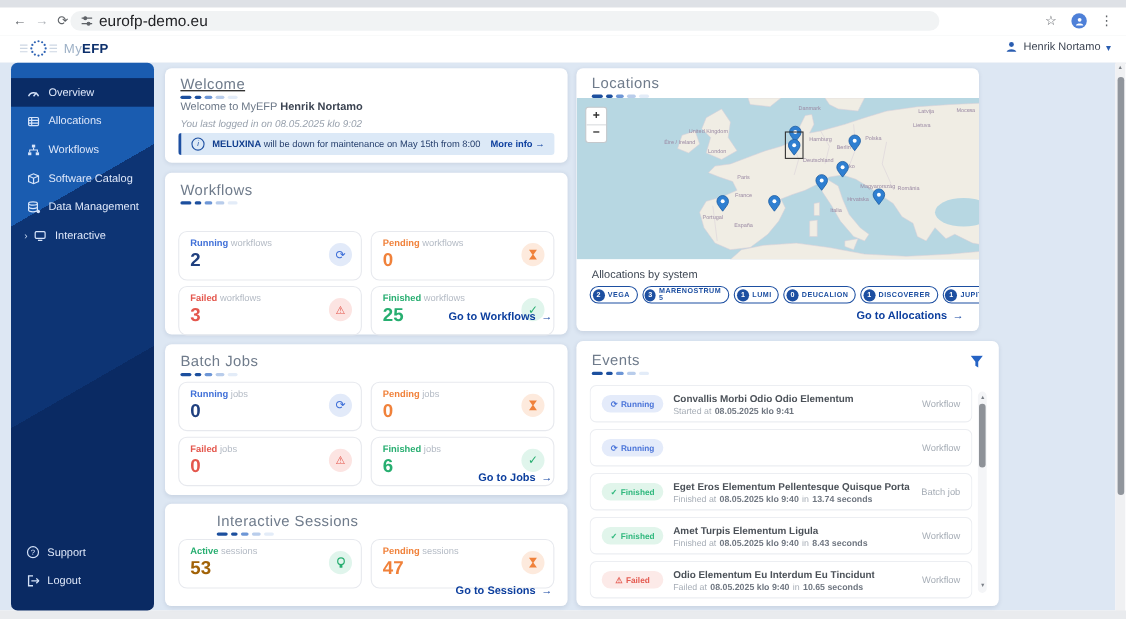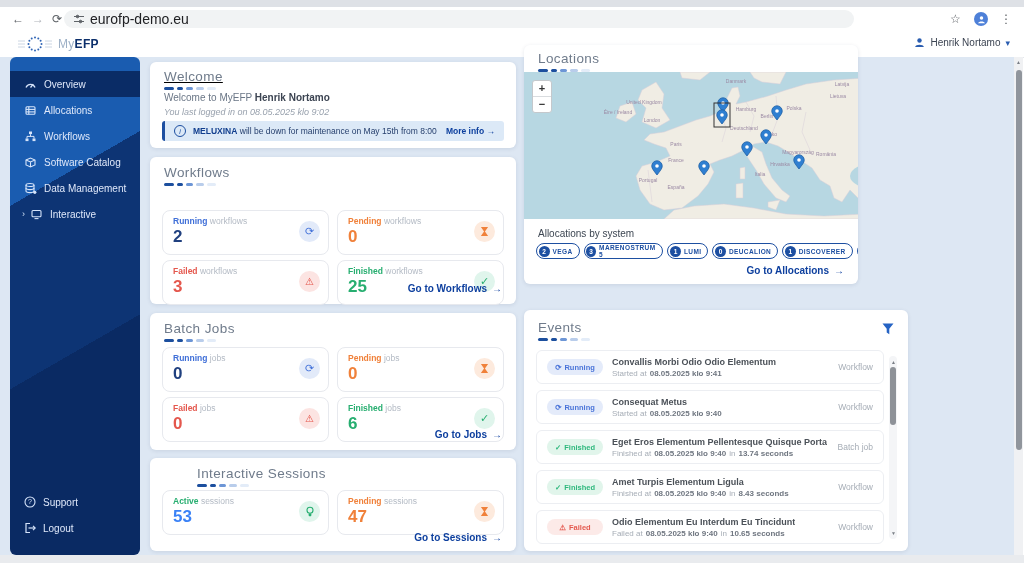--- a/index.html
+++ b/index.html
@@ -58,21 +58,21 @@
   .badge{position:absolute;right:8px;top:10px;width:21px;height:21px;border-radius:50%;
     display:flex;align-items:center;justify-content:center;font-size:11px;}
   .running .lbl b{color:#3f6fd8;} .running .val{color:#20407f;}
   .running .badge{background:#e2eaf9;color:#3f6fd8;}
   .pending .lbl b{color:#f0813a;} .pending .val{color:#f0813a;}
   .pending .badge{background:#fdeadd;color:#f0813a;}
   .failed .lbl b{color:#e4574d;} .failed .val{color:#e4574d;}
   .failed .badge{background:#fce4e2;color:#e4574d;font-size:10px;}
   .finished .lbl b{color:#27ae70;} .finished .val{color:#27ae70;}
   .finished .badge{background:#e0f5ec;color:#27ae70;}
-  .active-s .lbl b{color:#27ae70;} .active-s .val{color:#3b82f6;}
+  .active-s .lbl b{color:#27ae70;} .active-s .val{color:#a16207;}
   .active-s .badge{background:#e0f5ec;color:#27ae70;}
   
   #welcome-greeting{position:absolute;left:14px;top:30px;font-size:10px;color:#6a7686;}
   #welcome-greeting b{color:#3c4452;}
   #welcome-lastlogin{position:absolute;left:14px;top:45px;font-size:9px;font-style:italic;color:#98a1ad;}
   #maint-banner{position:absolute;left:12px;right:12px;top:59px;height:20px;background:#dce9f7;
     border-left:3px solid #1d4fa1;border-radius:3px;display:flex;align-items:center;gap:7px;padding:0 9px;}
   #maint-banner .txt{font-size:8.5px;color:#27406e;white-space:nowrap;overflow:hidden;}
   #maint-banner .txt b{color:#113e8e;}
   .info-circ{width:10px;height:10px;border:1px solid #1d4fa1;border-radius:50%;color:#1d4fa1;
@@ -394,21 +394,21 @@
             <path d="M1 1h8L5.5 6 9 11H1l3.5-5z" fill="#f0813a"></path>
           </svg>
       </div>
     </div>
   </div>
   <div class="goto" style="bottom:8px;">
     <span>Go to Sessions</span><span class="ar">→</span>
   </div>
 </div>
 
-<div class="card" style="left:524px;top:45px;width:334px;height:239px;overflow:hidden;">
+<div class="card" style="left:524px;top:62px;width:366px;height:239px;overflow:hidden;">
   <div style="position:absolute;left:14px;top:6px;">
     <div class="card-title">Locations</div>
     <div class="dashes">
         <span class="d1"></span>
         <span class="d2"></span>
         <span class="d3"></span>
         <span class="d4"></span>
         <span class="d5"></span>
       </div>
   </div>
@@ -554,24 +554,20 @@
         <div class="ev-title">Convallis Morbi Odio Odio Elementum</div>
         <div class="ev-detail"><span>Started at</span><span class="dt">08.05.2025 klo 9:41</span><span class="mid"></span><span class="dur"></span></div>
       </div>
       <div class="ev-type">Workflow</div>
     </div>
     <div class="event-row">
       <div class="pill running">
           <span>⟳</span>
           <span>Running</span>
         </div>
-      <div class="ev-mid">
-        <div class="ev-title">Consequat Metus</div>
-        <div class="ev-detail"><span>Started at</span><span class="dt">08.05.2025 klo 9:40</span><span class="mid"></span><span class="dur"></span></div>
-      </div>
       <div class="ev-type">Workflow</div>
     </div>
     <div class="event-row">
       <div class="pill finished">
           <span>✓</span>
           <span>Finished</span>
         </div>
       <div class="ev-mid">
         <div class="ev-title">Eget Eros Elementum Pellentesque Quisque Porta</div>
         <div class="ev-detail"><span>Finished at</span><span class="dt">08.05.2025 klo 9:40</span><span class="mid">in</span><span class="dur">13.74 seconds</span></div>

